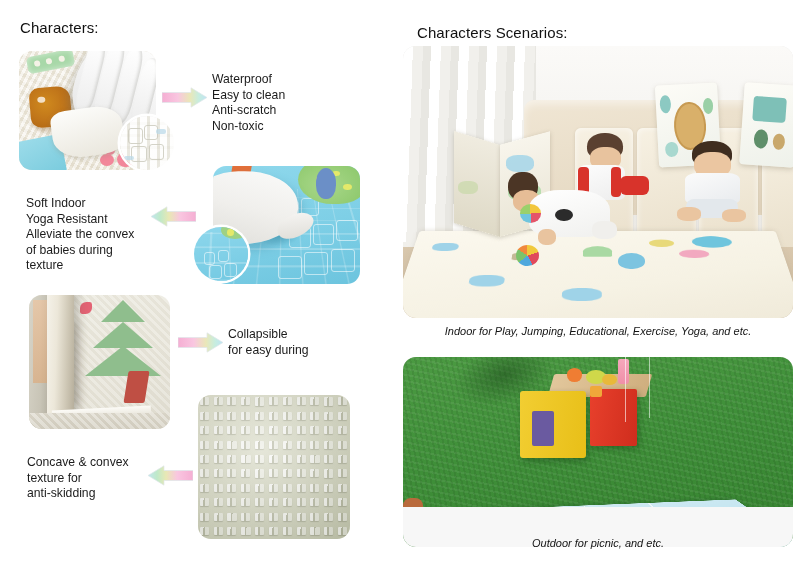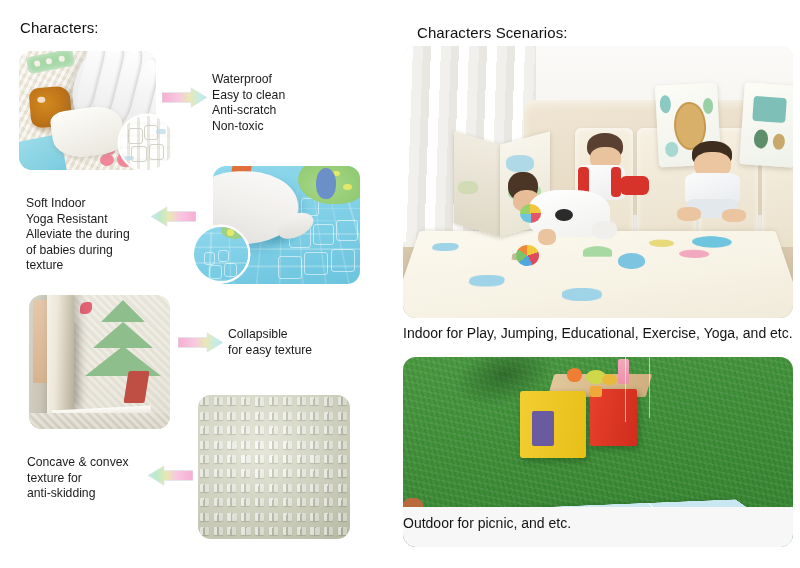--- a/index.html
+++ b/index.html
@@ -29,24 +29,25 @@
     position: absolute;
     font-size: 12.2px;
     line-height: 15.6px;
     color: #1b1b1b;
     white-space: nowrap;
   }
   .feature-text div { white-space: nowrap; }
 
   .caption {
     position: absolute;
-    font-size: 14px;
+    font-size: 11px;
     color: #141414;
     white-space: nowrap;
-    text-align: left;
+    text-align: center;
+    font-style: italic;
   }
 
   
   .arrow { position: absolute; }
   .arrow svg { display: block; width: 100%; height: 100%; }
 
   
   .photo {
     position: absolute;
     border-radius: 13px;
@@ -498,21 +499,21 @@
         <stop offset="100%" stop-color="#c2e6ef"></stop>
       </linearGradient>
     </defs>
     <path d="M45,5.5 L16,5.5 L16,0.8 L0,10.5 L16,20.2 L16,15.5 L45,15.5 Z" fill="url(#gradL1)" stroke="#dfe6ea" stroke-width="0.7"></path>
   </svg>
 </div>
 
 <div class="feature-text" style="left:26px; top:196px;">
   <div>Soft Indoor</div>
   <div>Yoga Resistant</div>
-  <div>Alleviate the during</div>
+  <div>Alleviate the convex</div>
   <div>of babies during</div>
   <div>texture</div>
 </div>
 
 <div class="photo p3-bg" style="left:29px; top:295px; width:141px; height:134px;">
   <div class="inner">
     <div class="p3-tree">
       <i style="top:0%;  border-width:0 22px 22px 22px;"></i>
       <i style="top:24%; border-width:0 30px 26px 30px;"></i>
       <i style="top:52%; border-width:0 38px 30px 38px;"></i>
@@ -539,21 +540,21 @@
         <stop offset="82%" stop-color="#c7eddf"></stop>
         <stop offset="100%" stop-color="#bfe4f5"></stop>
       </linearGradient>
     </defs>
     <path d="M0,5.5 L29,5.5 L29,0.8 L45,10.5 L29,20.2 L29,15.5 L0,15.5 Z" fill="url(#gradR2)" stroke="#dfe6ea" stroke-width="0.7"></path>
   </svg>
 </div>
 
 <div class="feature-text" style="left:228px; top:327px;">
   <div>Collapsible</div>
-  <div>for easy texture</div>
+  <div>for easy during</div>
 </div>
 
 <div class="photo p4-bg" style="left:198px; top:395px; width:152px; height:144px;">
   <div class="inner">
     <div class="p4-grid" id="p4grid">
         <div class="p4-cell" style="left: 1.2%; top: 1.6%; width: 6.09091%; height: 5.8%; transform: rotate(-0.7deg);"></div>
         <div class="p4-cell" style="left: 10.2909%; top: 1.6%; width: 6.09091%; height: 5.8%; transform: rotate(0.35deg);"></div>
         <div class="p4-cell" style="left: 19.3818%; top: 1.6%; width: 6.09091%; height: 5.8%; transform: rotate(-0.35deg);"></div>
         <div class="p4-cell" style="left: 28.4727%; top: 1.6%; width: 6.09091%; height: 5.8%; transform: rotate(0.7deg);"></div>
         <div class="p4-cell" style="left: 37.5636%; top: 1.6%; width: 6.09091%; height: 5.8%; transform: rotate(0deg);"></div>
@@ -800,13 +801,13 @@
 
     <div style="position:absolute; left:57%; top:-2%; width:1px; height:36%; background:rgba(255,255,255,.6);"></div>
     <div style="position:absolute; left:63%; top:-2%; width:1px; height:34%; background:rgba(255,255,255,.55);"></div>
 
     <div style="position:absolute; left:0%; bottom:16%; width:5%; height:10%; background:#b96a3c; border-radius:40%;"></div>
 
     <div class="out-caption-bar"></div>
   </div>
 </div>
 
-<div class="caption" style="left:403px; top:515px; width:390px;">Outdoor for picnic, and etc.</div>
+<div class="caption" style="left:403px; top:537px; width:390px;">Outdoor for picnic, and etc.</div>
 
 </body></html>

